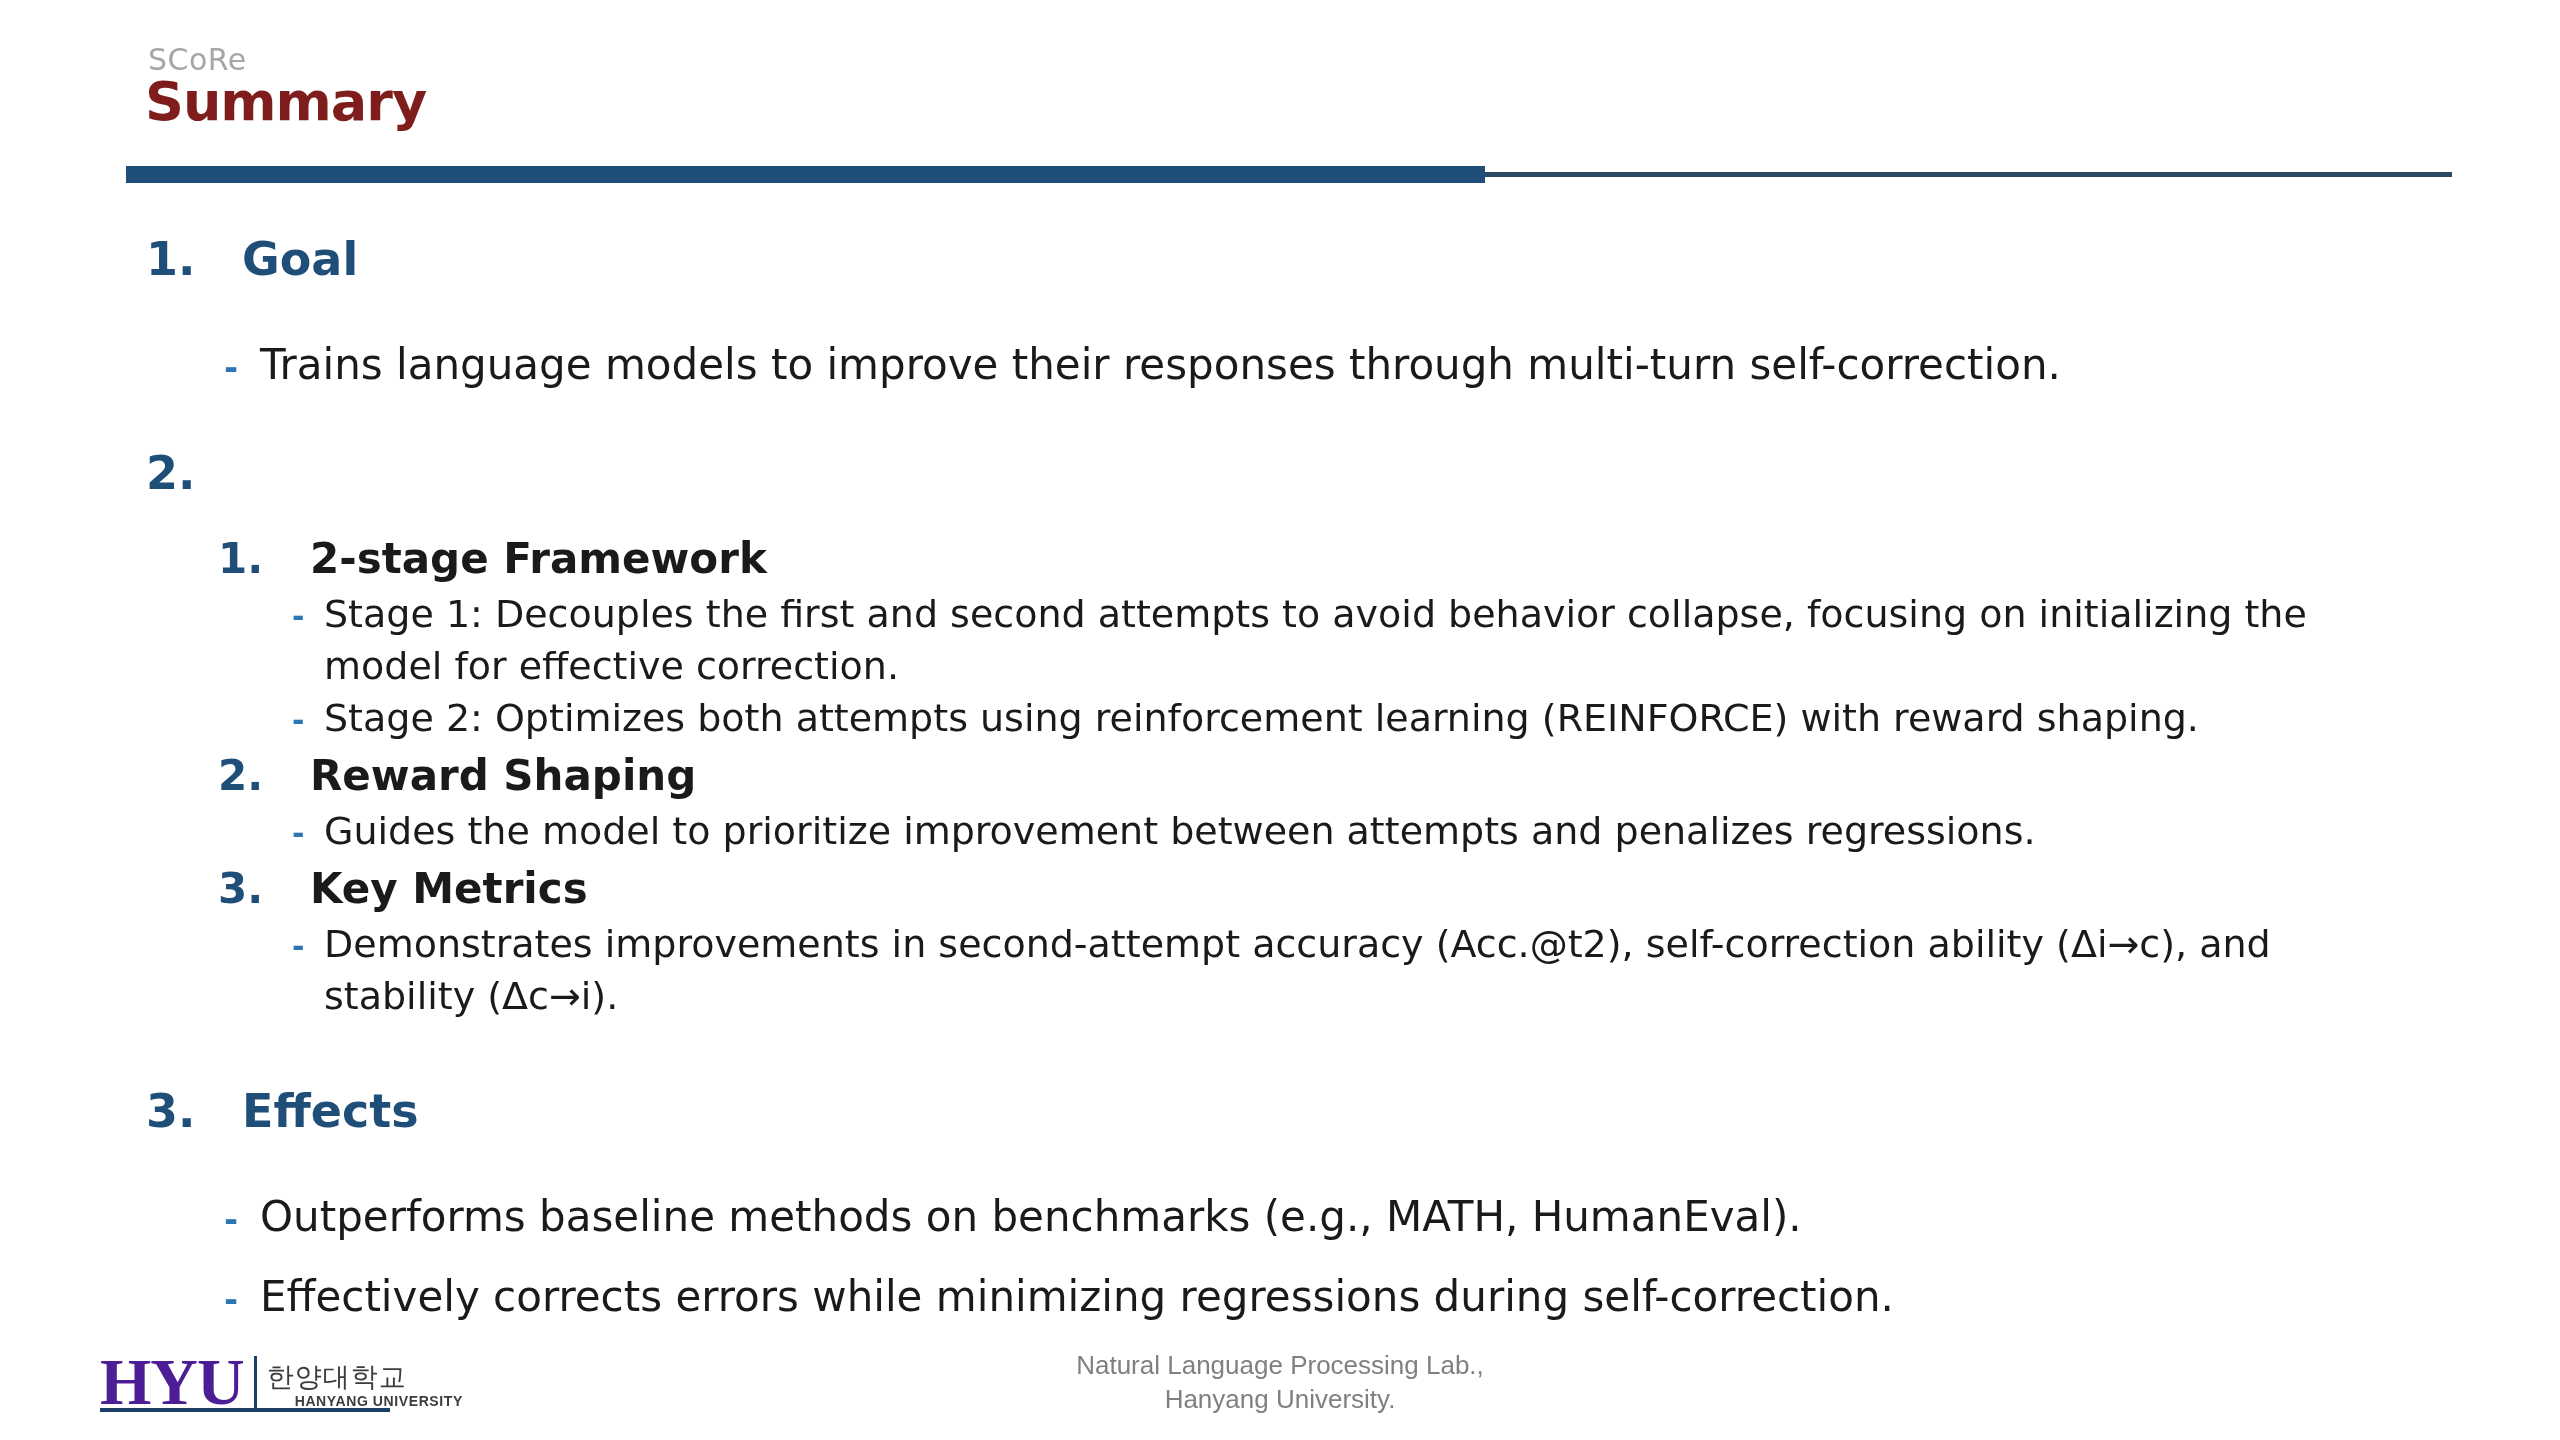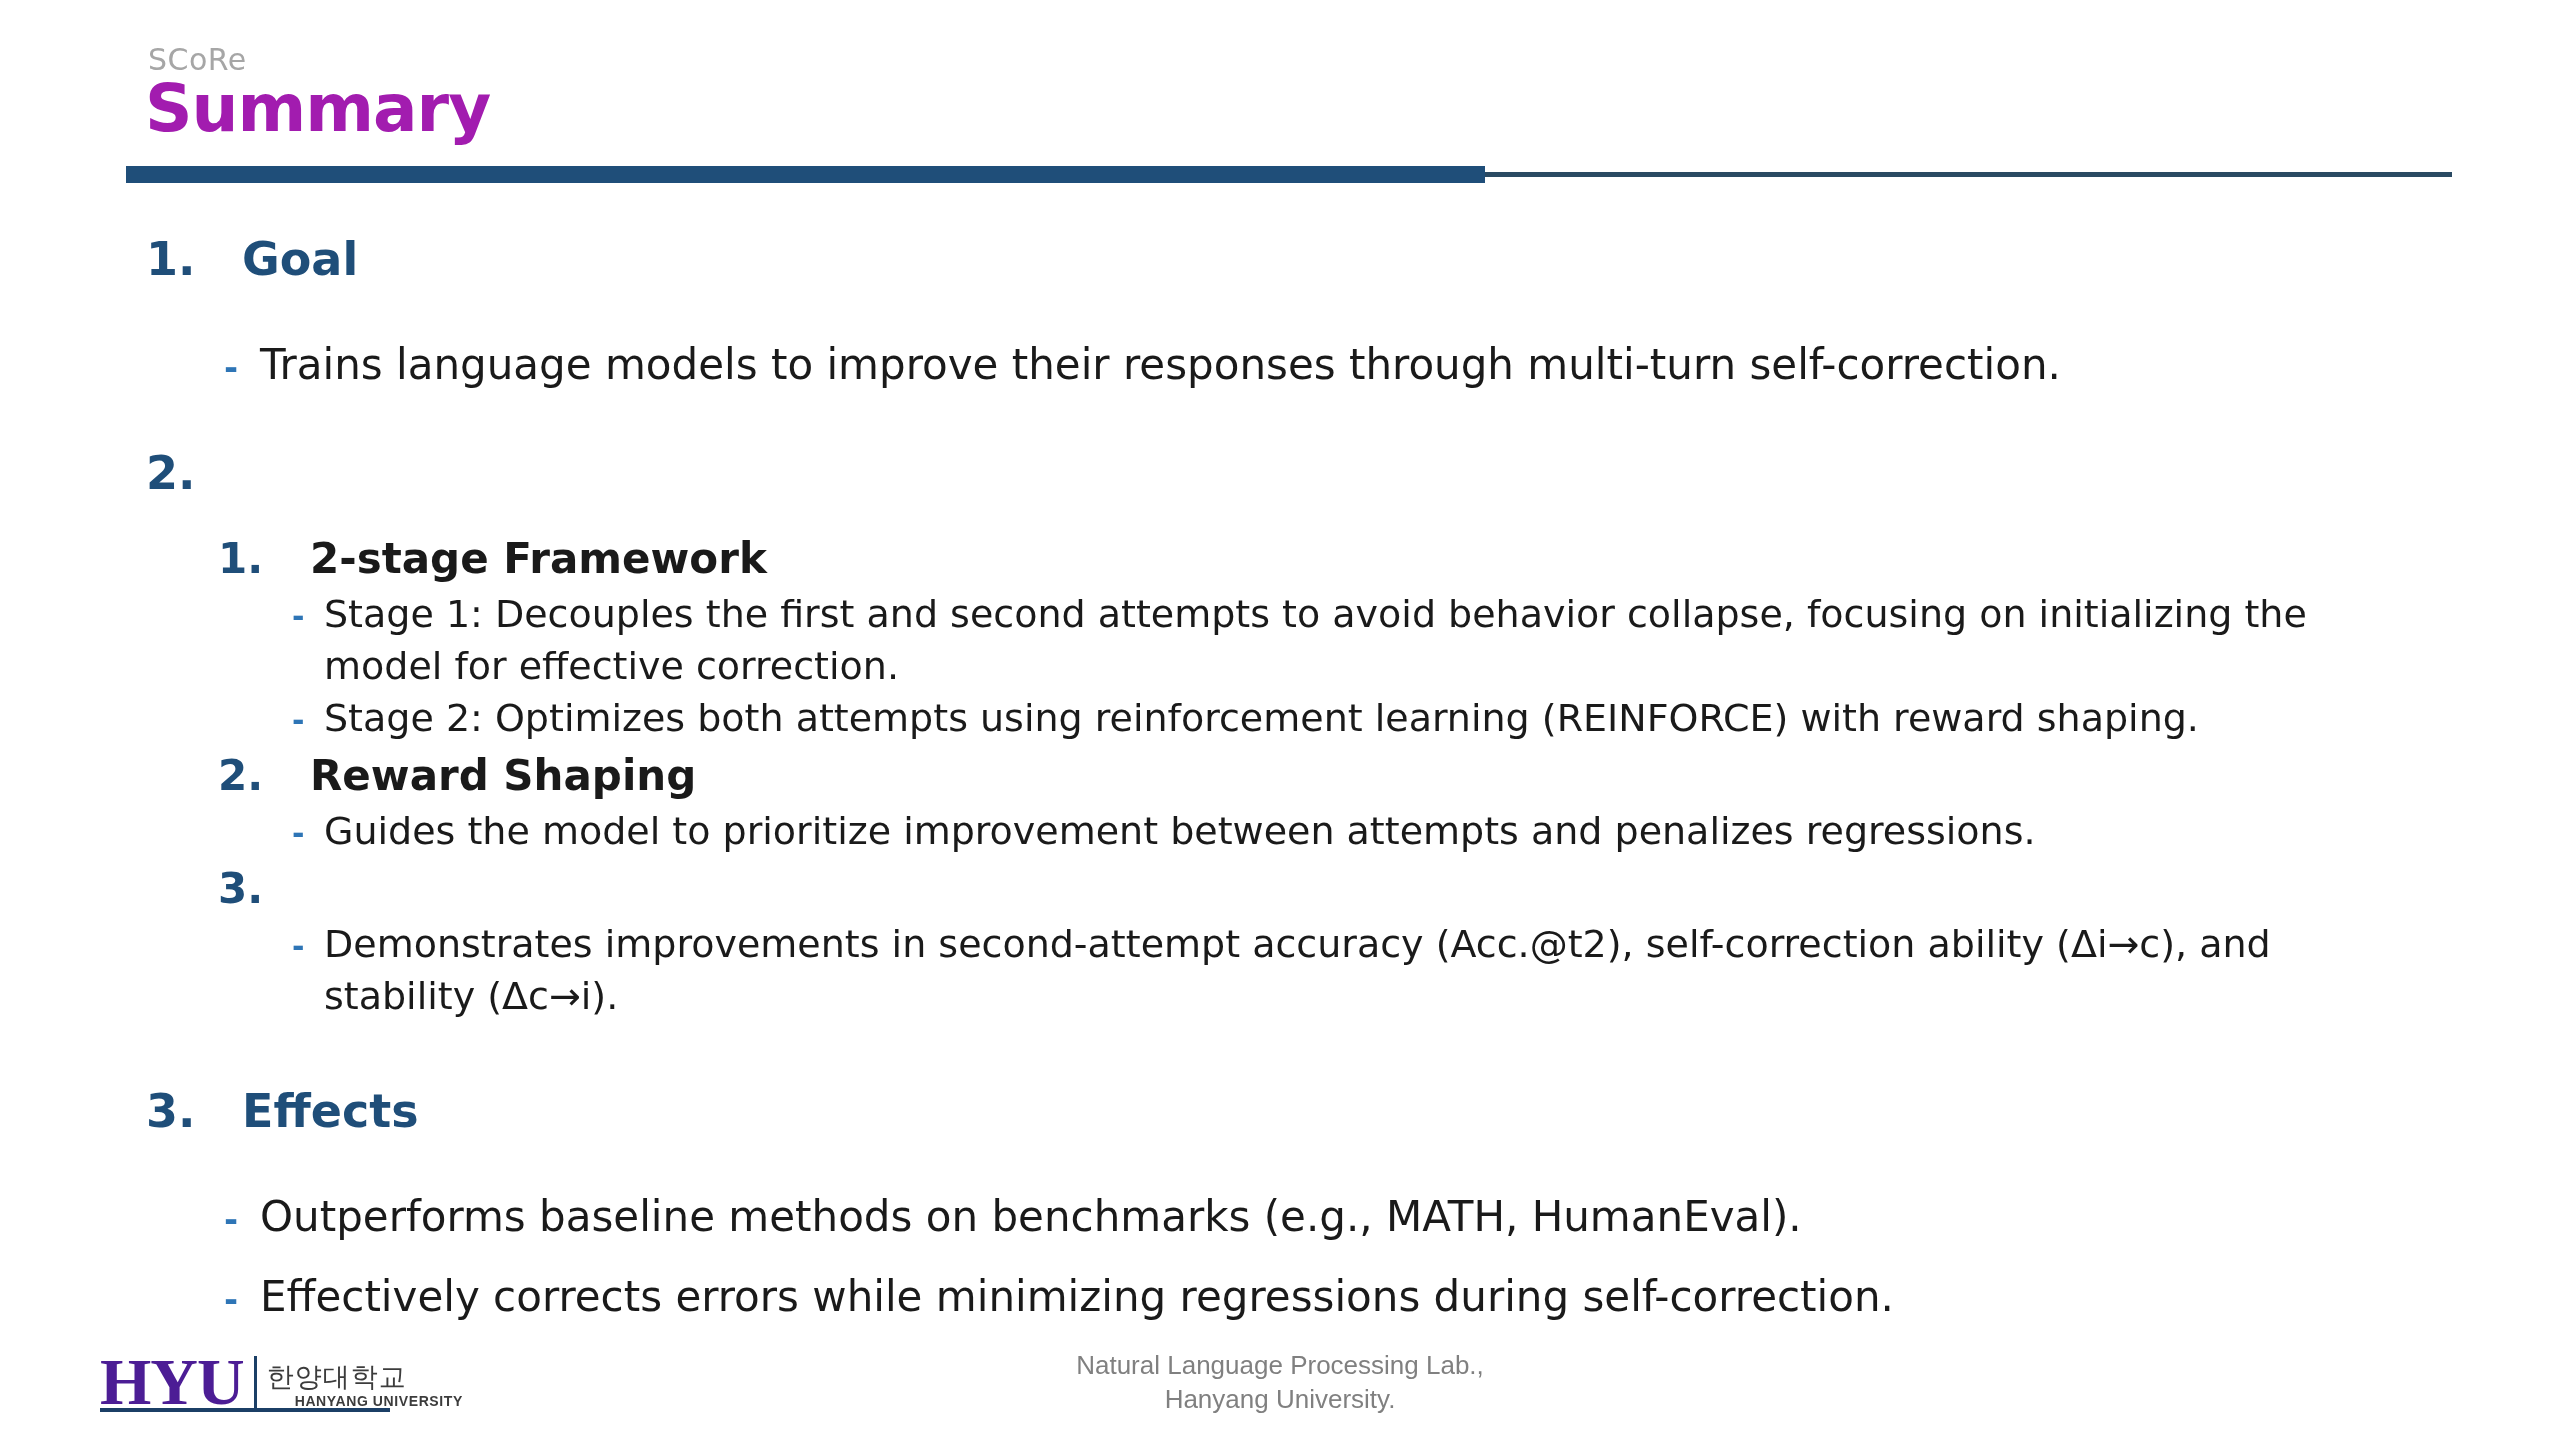--- a/index.html
+++ b/index.html
@@ -31,23 +31,23 @@
     letter-spacing: 0.5px;
     color: #a6a6a6;
     font-family: "DejaVu Sans", sans-serif;
     font-weight: 400;
     white-space: nowrap;
   }
   .slide-title {
     position: absolute;
     left: 145px;
     top: 70px;
-    font-size: 66px;
-    font-weight: bold;
-    color: #a21caf;
+    font-size: 54px;
+    font-weight: bold;
+    color: #7f1d1d;
     letter-spacing: -1px;
     white-space: nowrap;
     font-family: "DejaVu Sans", sans-serif;
   }
   .rule-thin {
     position: absolute;
     left: 126px;
     top: 172px;
     width: 2326px;
     height: 5px;
@@ -253,20 +253,21 @@
     <span class="num">2.</span>
     <span class="txt">Reward Shaping</span>
   </div>
   <div class="b2">
     <span class="dash">-</span>
     <span class="txt">Guides the model to prioritize improvement between attempts and penalizes regressions.</span>
   </div>
 
   <div class="lvl2">
     <span class="num">3.</span>
+    <span class="txt">Key Metrics</span>
   </div>
   <div class="b2">
     <span class="dash">-</span>
     <span class="txt">Demonstrates improvements in second-attempt accuracy (Acc.@t2), self-correction ability (Δi→c), and stability (Δc→i).</span>
   </div>
 
   <div class="gap-lg"></div>
 
   <div class="lvl1">
     <span class="num">3.</span>

